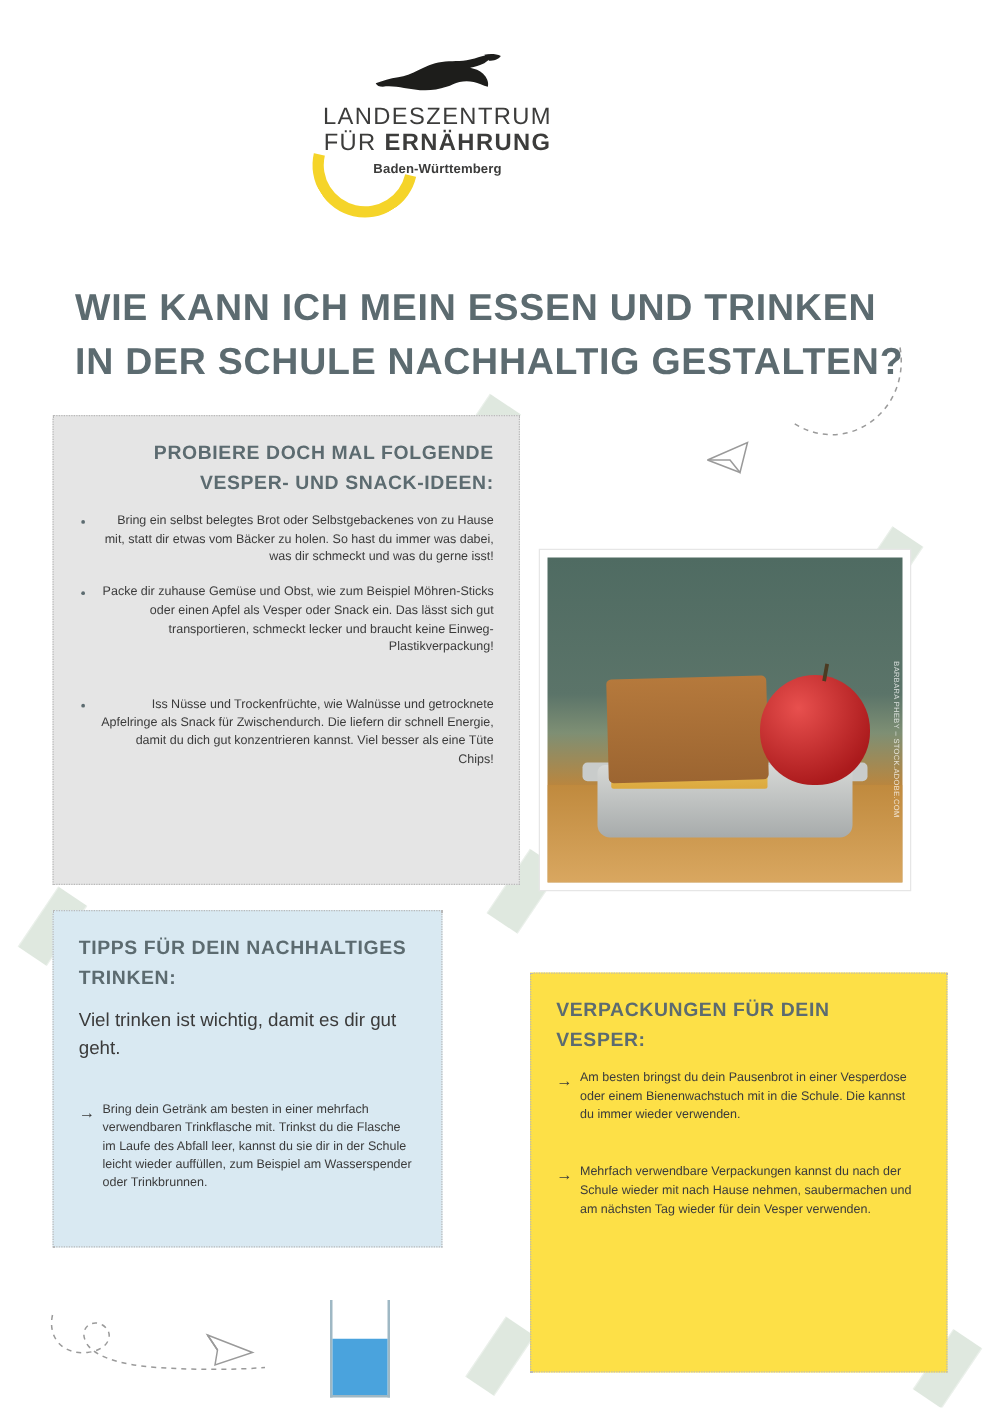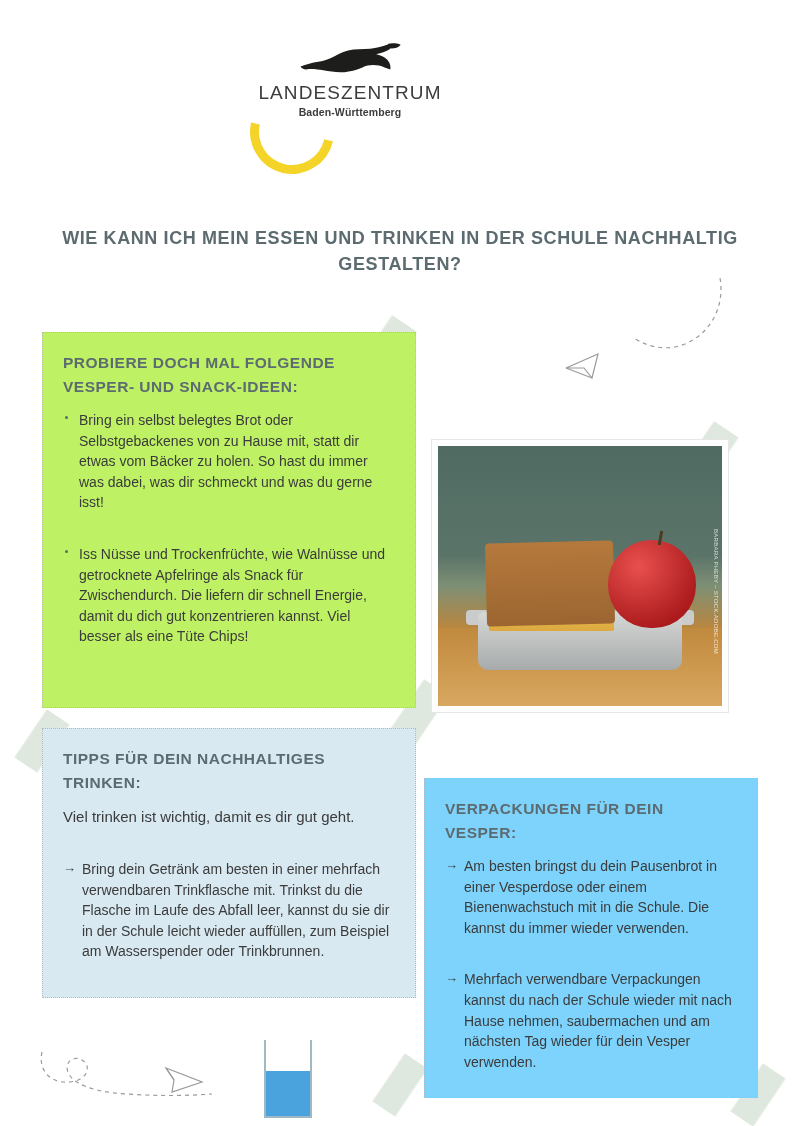--- a/index.html
+++ b/index.html
@@ -64,23 +64,22 @@
     margin-top: 3px;
     letter-spacing: .1px;
   }
 
   
   .headline {
     position: absolute;
     top: 226px;
     left: 60px;
     width: 680px;
-    text-align: center;
     font-family: "Liberation Sans", sans-serif;
-    font-size: 18px;
+    font-size: 30px;
     font-weight: 700;
     letter-spacing: .6px;
     line-height: 1.42;
     color: #5c6b70;
     text-transform: uppercase;
   }
 
   
   .box {
     position: absolute;
@@ -89,38 +88,38 @@
   }
   .box h2 {
     margin: 0 0 12px 0;
     font-size: 15.5px;
     font-weight: 700;
     letter-spacing: .5px;
     line-height: 1.52;
     color: #5c6b70;
     text-transform: uppercase;
   }
-  .box-yellow { background: #bef264; }
+  .box-yellow { background: #e5e5e5; text-align: right; }
   .box-blue   { background: #d9e9f2; }
-  .box-green  { background: #7dd3fc; }
+  .box-green  { background: #fde047; }
 
   #box-vesper { top: 332px; left: 42px; width: 374px; height: 376px; }
-  #box-trinken { top: 728px; left: 42px; width: 374px; height: 270px; }
+  #box-trinken { top: 728px; left: 42px; width: 312px; height: 270px; }
   #box-verpackung { top: 778px; left: 424px; width: 334px; height: 320px; }
 
   ul.bullets {
     list-style: none;
     margin: 0;
     padding: 0;
   }
   ul.bullets li {
     position: relative;
     padding-left: 16px;
     margin-bottom: 13px;
-    font-size: 14px;
+    font-size: 10px;
     line-height: 1.47;
     color: #3b3b3b;
   }
   ul.bullets li:last-child { margin-bottom: 0; margin-top: 31px; }
   ul.bullets.dot li::before {
     content: "";
     position: absolute;
     left: 2px;
     top: 6px;
     width: 3px;
@@ -288,20 +287,21 @@
 <body>
 
 <div class="logo-block">
   <div class="logo-inner">
     <div class="logo-arc"></div>
     <svg class="logo-lion" viewBox="0 0 120 36">
       <path d="M8 26 C14 24 20 22 27 21 C33 20 38 18 44 15 C50 12 56 9 64 8 C72 7 80 8 88 6 C93 5 98 3 104 2 C106 4 104 7 100 9 C96 11 92 12 88 13 C92 14 96 15 99 18 C102 21 104 25 103 29 C99 28 95 26 91 25 C87 24 83 24 79 25 C75 26 72 28 68 29 C62 31 56 32 50 32 C44 32 38 31 32 30 C26 29 20 28 14 29 C11 29 9 28 8 26 Z" fill="#1d1d1b"></path>
       <path d="M100 2 C104 1 110 1 114 3 C112 6 108 7 104 7 Z" fill="#1d1d1b"></path>
     </svg>
     <div class="logo-line1">LANDESZENTRUM</div>
+    <div class="logo-line2"><span>FÜR </span><b>ERNÄHRUNG</b></div>
     <div class="logo-sub">Baden-Württemberg</div>
   </div>
 </div>
 
 <div class="headline">WIE KANN ICH MEIN ESSEN UND TRINKEN IN DER SCHULE NACHHALTIG GESTALTEN?</div>
 
 <svg class="doodle" id="doodle-arrow-top" width="180" height="140" viewBox="0 0 180 140">
   <path d="M172 6 C176 28 168 52 148 66 C128 80 104 78 86 66" fill="none" stroke="#9a9a9a" stroke-width="1.2" stroke-dasharray="4 4"></path>
   <path d="M18 96 L50 82 L44 106 L36 96 Z" fill="none" stroke="#9a9a9a" stroke-width="1.2"></path>
   <path d="M18 96 L44 106" fill="none" stroke="#9a9a9a" stroke-width="1.2"></path>
@@ -322,20 +322,21 @@
 <div class="tape" id="tape-2"></div>
 <div class="tape" id="tape-3"></div>
 <div class="tape" id="tape-4"></div>
 <div class="tape" id="tape-5"></div>
 <div class="tape" id="tape-6"></div>
 
 <div class="box box-yellow" id="box-vesper">
   <h2>PROBIERE DOCH MAL FOLGENDE VESPER- UND SNACK-IDEEN:</h2>
   <ul class="bullets dot">
     <li>Bring ein selbst belegtes Brot oder Selbstgebackenes von zu Hause mit, statt dir etwas vom Bäcker zu holen. So hast du immer was dabei, was dir schmeckt und was du gerne isst!</li>
+    <li>Packe dir zuhause Gemüse und Obst, wie zum Beispiel Möhren-Sticks oder einen Apfel als Vesper oder Snack ein. Das lässt sich gut transportieren, schmeckt lecker und braucht keine Einweg-Plastikverpackung!</li>
     <li>Iss Nüsse und Trockenfrüchte, wie Walnüsse und getrocknete Apfelringe als Snack für Zwischendurch. Die liefern dir schnell Energie, damit du dich gut konzentrieren kannst. Viel besser als eine Tüte Chips!</li>
   </ul>
 </div>
 
 <div class="photo-wrap">
   <div class="photo">
     <div class="table"></div>
     <div class="tray-lip"></div>
     <div class="tray"></div>
     <div class="bread2"></div>

